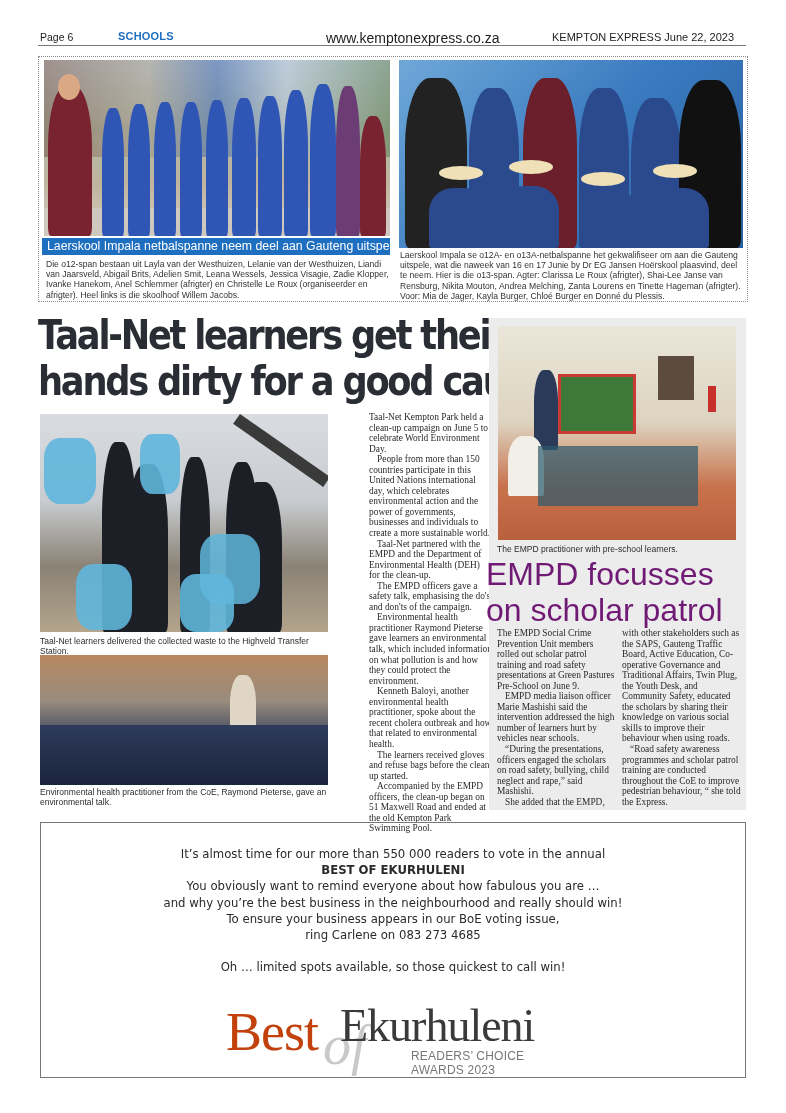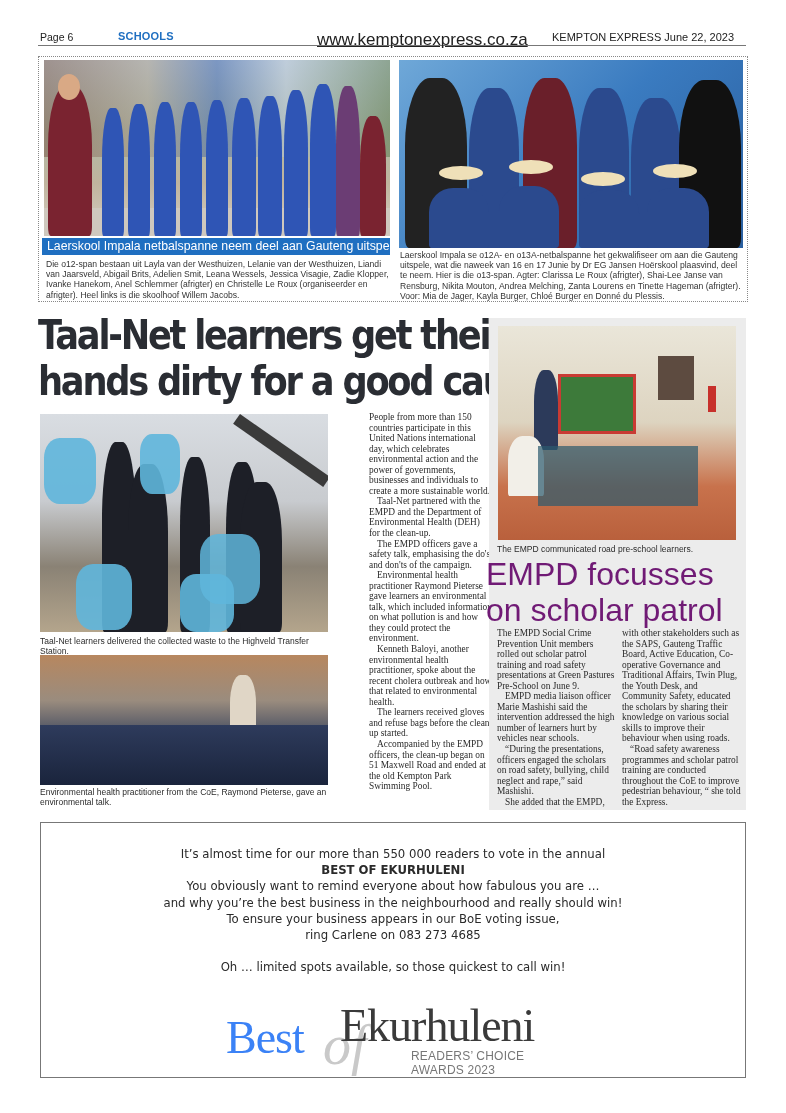--- a/index.html
+++ b/index.html
@@ -2,21 +2,21 @@
 <html><head>
 <meta charset="utf-8">
 <style>
   * { box-sizing: border-box; margin: 0; padding: 0; }
   html, body { width: 786px; height: 1113px; background: #ffffff; overflow: hidden; }
   body { position: relative; font-family: "Liberation Sans", sans-serif; color: #222; }
 
   .header { position: absolute; left: 38px; top: 28px; width: 708px; height: 18px; border-bottom: 1.5px solid #777; font-size: 10.5px; color: #222; }
   .header .pg { position: absolute; left: 2px; top: 3px; }
   .header .sec { position: absolute; left: 80px; top: 2px; color: #1f6fc1; font-weight: bold; font-size: 11px; letter-spacing: 0.2px; }
-  .header .url { position: absolute; left: 279px; top: 2px; font-size: 17px; text-decoration: underline; }
+  .header .url { position: absolute; left: 288px; top: 2px; font-size: 14px; }
   .header .pub { position: absolute; right: 12px; top: 3px; font-size: 11px; }
 
   .topbox { position: absolute; left: 38px; top: 56px; width: 710px; height: 246px; border: 1px dotted #888; }
   .photo { position: absolute; overflow: hidden; }
   .ph1 { left: 44px; top: 60px; width: 346px; height: 176px; background: linear-gradient(180deg, #c9d7e4 0%, #aeb9a5 40%, #c0b49e 70%, #d5cdc3 100%); }
   .ph2 { left: 399px; top: 60px; width: 344px; height: 188px; background: linear-gradient(135deg, #6fa8d8 0%, #3a7bc0 50%, #2a5f9f 100%); }
   .ph3 { left: 40px; top: 414px; width: 288px; height: 218px; background: linear-gradient(180deg, #d9dde2 0%, #c8cbcf 40%, #8a8275 70%, #b4a58c 100%); }
   .ph4 { left: 40px; top: 655px; width: 288px; height: 130px; background: linear-gradient(180deg, #b7875f 0%, #9a8c7e 35%, #2c3a58 70%, #1f2b45 100%); }
   .ph5 { left: 498px; top: 326px; width: 238px; height: 214px; background: linear-gradient(180deg, #eae6d9 0%, #ddd4c0 45%, #c8724c 75%, #b9603c 100%); }
 
@@ -45,21 +45,21 @@
   .empd-head { position: absolute; left: 486px; top: 556px; width: 245px; font-size: 32px; line-height: 36px; color: #701a75; font-family: "Liberation Sans", sans-serif; }
   .col-empd1 { left: 497px; top: 628px; width: 120px; }
   .col-empd2 { left: 622px; top: 628px; width: 122px; }
 
   .ad { position: absolute; left: 40px; top: 822px; width: 706px; height: 256px; border: 1.2px solid #777; }
   .ad-text { position: absolute; left: 40px; top: 846px; width: 706px; text-align: center; font-family: "DejaVu Sans", sans-serif; font-size: 11.7px; line-height: 16.2px; color: #2a2a2a; }
   .ad-text .bold { font-weight: bold; }
   .ad-text .gap { margin-top: 16px; }
 
   .logo { position: absolute; left: 226px; top: 999px; width: 350px; height: 64px; }
-  .logo .best { position: absolute; left: 0; top: 12px; font-family: "Liberation Serif", serif; font-size: 46px; color: #3b82f6; letter-spacing: -1px; }
+  .logo .best { position: absolute; left: 0; top: 2px; font-family: "Liberation Serif", serif; font-size: 54px; color: #c2410c; letter-spacing: -1px; }
   .logo .of { position: absolute; left: 97px; top: 14px; font-family: "Liberation Serif", serif; font-style: italic; font-size: 56px; color: #c9c9c9; }
   .logo .ek { position: absolute; left: 114px; top: 0; font-family: "Liberation Serif", serif; font-size: 46px; color: #3a3a3a; letter-spacing: -1px; }
   .logo .rca { position: absolute; left: 185px; top: 50px; font-family: "Liberation Sans", sans-serif; font-size: 12px; color: #777; letter-spacing: 0.2px; }
 </style>
 </head>
 <body>
 
 <div class="header">
   <span class="pg">Page 6</span>
   <span class="sec">SCHOOLS</span>
@@ -127,39 +127,40 @@
 </div>
 <div class="photo-cap pc3">Taal-Net learners delivered the collected waste to the Highveld Transfer Station.</div>
 
 <div class="photo ph4">
   <div style="position:absolute;left:190px;top:20px;width:26px;height:70px;background:#e0d6c6;border-radius:40% 40% 6% 6%;"></div>
   <div style="position:absolute;left:0;bottom:0;width:100%;height:60px;background:linear-gradient(180deg,#2e3b5c,#1a243c);"></div>
 </div>
 <div class="photo-cap pc4">Environmental health practitioner from the CoE, Raymond Pieterse, gave an environmental talk.</div>
 
 <div class="body-text col-taal">
+  <p>Taal-Net Kempton Park held a clean-up campaign on June 5 to celebrate World Environment Day.</p>
   <p>People from more than 150 countries participate in this United Nations international day, which celebrates environmental action and the power of governments, businesses and individuals to create a more sustainable world.</p>
   <p>Taal-Net partnered with the EMPD and the Department of Environmental Health (DEH) for the clean-up.</p>
   <p>The EMPD officers gave a safety talk, emphasising the do's and don'ts of the campaign.</p>
   <p>Environmental health practitioner Raymond Pieterse gave learners an environmental talk, which included information on what pollution is and how they could protect the environment.</p>
   <p>Kenneth Baloyi, another environmental health practitioner, spoke about the recent cholera outbreak and how that related to environmental health.</p>
   <p>The learners received gloves and refuse bags before the clean-up started.</p>
   <p>Accompanied by the EMPD officers, the clean-up began on 51 Maxwell Road and ended at the old Kempton Park Swimming Pool.</p>
 </div>
 
 <div class="sidebar"></div>
 <div class="photo ph5">
   <div style="position:absolute;left:60px;top:48px;width:78px;height:60px;background:#3d7a3a;border:3px solid #c93b33;"></div>
   <div style="position:absolute;left:160px;top:30px;width:36px;height:44px;background:#5d4b40;"></div>
   <div style="position:absolute;left:36px;top:44px;width:24px;height:80px;background:#2c3a5a;border-radius:40% 40% 6% 6%;"></div>
   <div style="position:absolute;left:10px;top:110px;width:36px;height:60px;background:#f2efe8;border-radius:40% 40% 6% 6%;"></div>
   <div style="position:absolute;left:40px;top:120px;width:160px;height:60px;background:#2b5a6e;opacity:0.7;"></div>
   <div style="position:absolute;left:210px;top:60px;width:8px;height:26px;background:#c7302b;"></div>
 </div>
-<div class="photo-cap pc5">The EMPD communicated road pre-school learners.</div>
+<div class="photo-cap pc5">The EMPD practitioner with pre-school learners.</div>
 <div class="empd-head">
   <div>EMPD focusses</div>
   <div>on scholar patrol</div>
 </div>
 <div class="body-text col-empd1">
   <p>The EMPD Social Crime Prevention Unit members rolled out scholar patrol training and road safety presentations at Green Pastures Pre-School on June 9.</p>
   <p>EMPD media liaison officer Marie Mashishi said the intervention addressed the high number of learners hurt by vehicles near schools.</p>
   <p>“During the presentations, officers engaged the scholars on road safety, bullying, child neglect and rape,” said Mashishi.</p>
   <p>She added that the EMPD,</p>
 </div>

